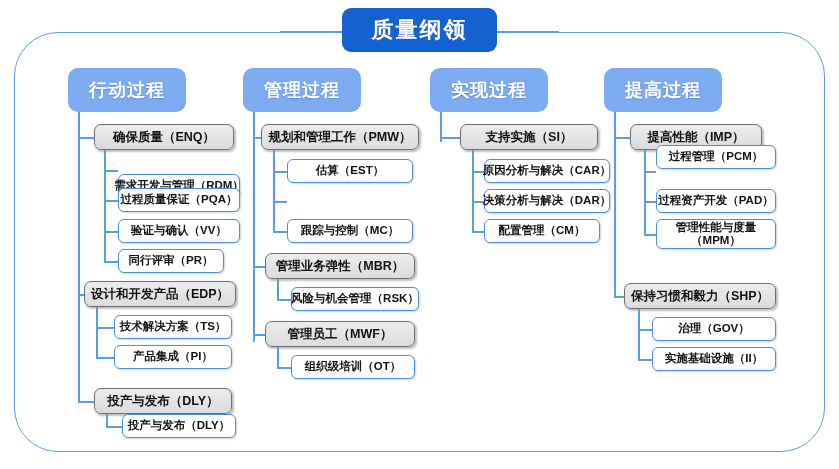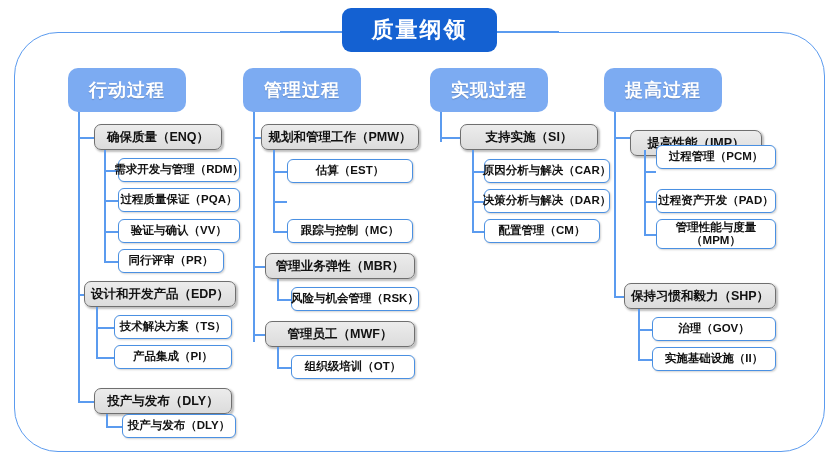--- a/index.html
+++ b/index.html
@@ -105,27 +105,27 @@
 
   <div class="root-title">质量纲领</div>
 
   <div class="col-head" style="left:68px; top:68px; width:118px;">行动过程</div>
 
   <div class="ln v" style="left:78px; top:112px; height:290px;"></div>
   <div class="ln h" style="left:78px; top:137px; width:16px;"></div>
   <div class="ln h" style="left:78px; top:294px; width:6px;"></div>
   <div class="ln h" style="left:78px; top:401px; width:16px;"></div>
 
-  <div class="grp" style="left:94px; top:124px; width:128px;">确保质量（ENQ）</div>
+  <div class="grp" style="left:94px; top:124px; width:140px;">确保质量（ENQ）</div>
   <div class="ln v" style="left:104px; top:150px; height:111px;"></div>
   <div class="ln h" style="left:104px; top:170px; width:14px;"></div>
   <div class="ln h" style="left:104px; top:200px; width:14px;"></div>
   <div class="ln h" style="left:104px; top:231px; width:14px;"></div>
   <div class="ln h" style="left:104px; top:261px; width:14px;"></div>
-  <div class="leaf" style="left:118px; top:158px; width:122px;">需求开发与管理（RDM）</div>
+  <div class="leaf" style="left:118px; top:174px; width:122px;">需求开发与管理（RDM）</div>
   <div class="leaf" style="left:118px; top:188px; width:122px;">过程质量保证（PQA）</div>
   <div class="leaf" style="left:118px; top:219px; width:122px;">验证与确认（VV）</div>
   <div class="leaf" style="left:118px; top:249px; width:106px;">同行评审（PR）</div>
 
   <div class="grp" style="left:84px; top:281px; width:152px;">设计和开发产品（EDP）</div>
   <div class="ln v" style="left:96px; top:307px; height:51px;"></div>
   <div class="ln h" style="left:96px; top:327px; width:18px;"></div>
   <div class="ln h" style="left:96px; top:357px; width:18px;"></div>
   <div class="leaf" style="left:114px; top:315px; width:118px;">技术解决方案（TS）</div>
   <div class="leaf" style="left:114px; top:345px; width:118px;">产品集成（PI）</div>
@@ -170,21 +170,21 @@
   <div class="ln h" style="left:472px; top:231px; width:12px;"></div>
   <div class="leaf" style="left:484px; top:159px; width:126px;">原因分析与解决（CAR）</div>
   <div class="leaf" style="left:484px; top:189px; width:126px;">决策分析与解决（DAR）</div>
   <div class="leaf" style="left:484px; top:219px; width:116px;">配置管理（CM）</div>
 
   <div class="col-head" style="left:604px; top:68px; width:118px;">提高过程</div>
   <div class="ln v" style="left:614px; top:112px; height:185px;"></div>
   <div class="ln h" style="left:614px; top:137px; width:16px;"></div>
   <div class="ln h" style="left:614px; top:296px; width:10px;"></div>
 
-  <div class="grp" style="left:630px; top:130px; width:132px;">提高性能（IMP）</div>
+  <div class="grp" style="left:630px; top:124px; width:132px;">提高性能（IMP）</div>
   <div class="ln v" style="left:644px; top:150px; height:85px;"></div>
   <div class="ln h" style="left:644px; top:171px; width:12px;"></div>
   <div class="ln h" style="left:644px; top:201px; width:12px;"></div>
   <div class="ln h" style="left:644px; top:234px; width:12px;"></div>
   <div class="leaf" style="left:656px; top:145px; width:120px;">过程管理（PCM）</div>
   <div class="leaf" style="left:656px; top:189px; width:120px;">过程资产开发（PAD）</div>
   <div class="leaf two-line" style="left:656px; top:219px; width:120px;">管理性能与度量（MPM）</div>
 
   <div class="grp" style="left:624px; top:283px; width:152px;">保持习惯和毅力（SHP）</div>
   <div class="ln v" style="left:638px; top:309px; height:51px;"></div>

